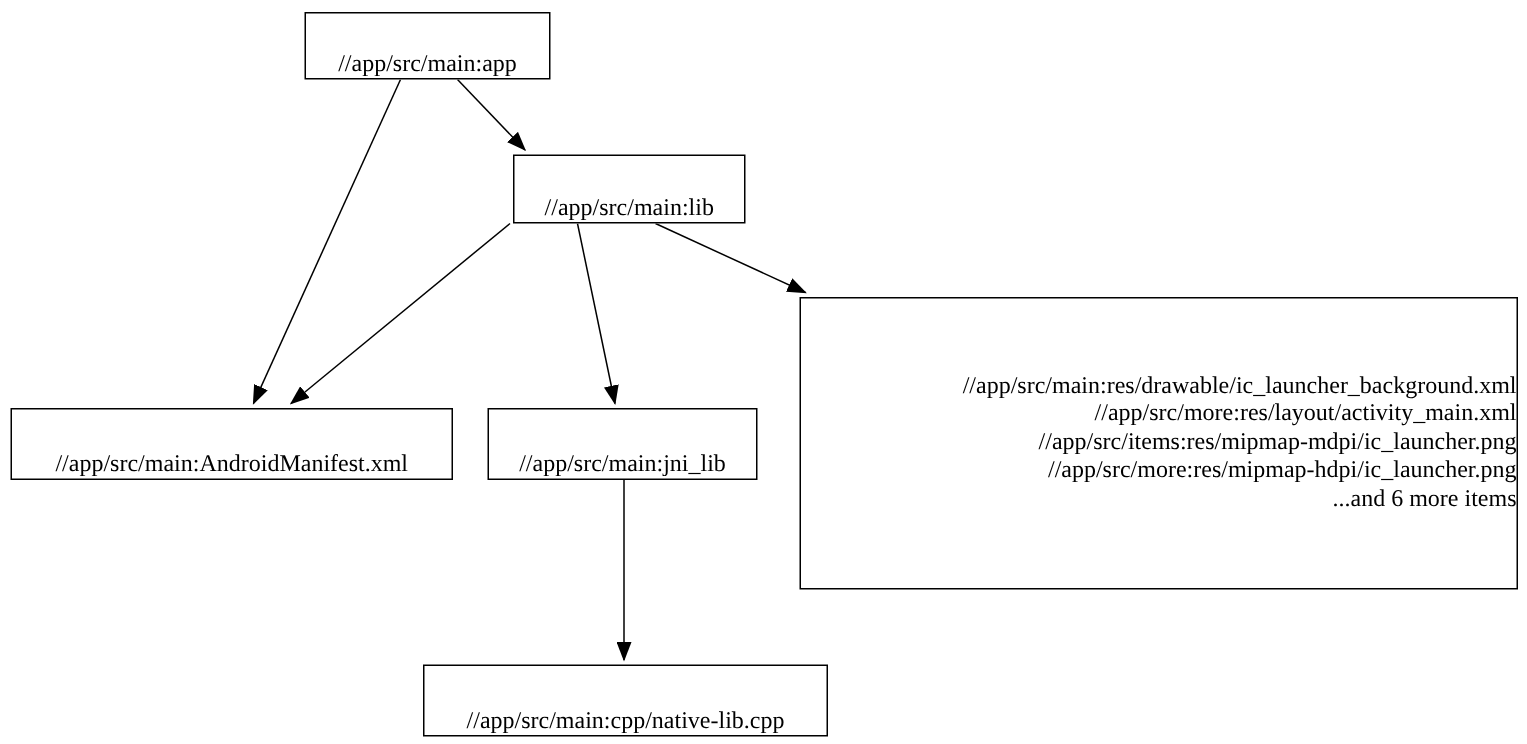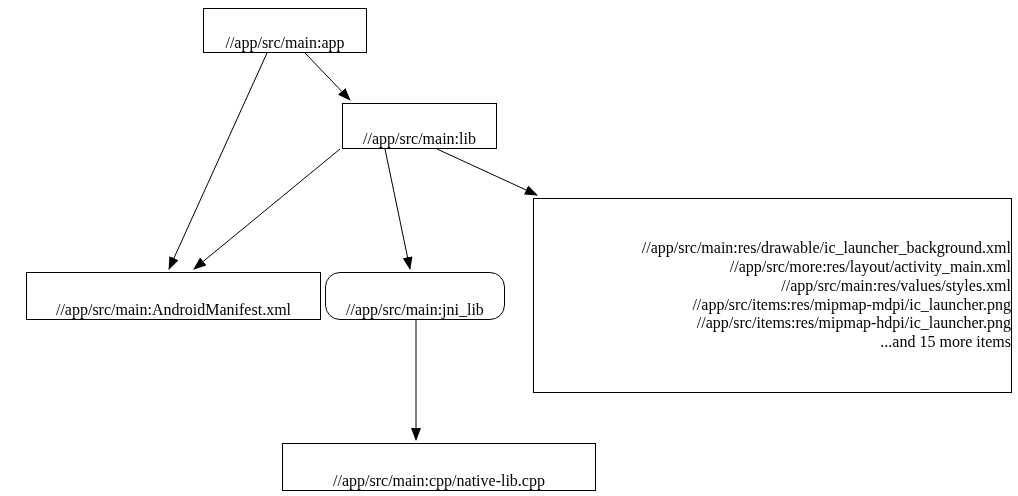--- a/index.html
+++ b/index.html
@@ -31,23 +31,23 @@
     display: flex;
     align-items: flex-end;
     justify-content: center;
     text-align: center;
     font-size: 16px;
     line-height: 1.15;
     white-space: nowrap;
   }
   .node-app        { left: 203px; top: 8px;   width: 164px; height: 45px; }
   .node-lib        { left: 302px; top: 103px; width: 155px; height: 46px; margin-left: 40px; }
-  .node-manifest   { left: 7px;   top: 272px; width: 295px; height: 48px; margin-left: 19px; }
-  .node-jni-lib    { left: 325px; top: 272px; width: 180px; height: 48px; border-radius: 15px; }
-  .node-native     { left: 282px; top: 443px; width: 314px; height: 48px; }
+  .node-manifest   { left: 7px;   top: 272px; width: 295px; height: 48px; }
+  .node-jni-lib    { left: 325px; top: 272px; width: 180px; height: 48px; }
+  .node-native     { left: 282px; top: 443px; width: 270px; height: 48px; }
   .node-res {
     left: 533px; top: 198px; width: 479px; height: 195px;
     flex-direction: column;
     justify-content: center;
     padding-left: 39px;
   }
   .node-res .res-line {
     line-height: 18.8px;
     font-size: 16px;
   }
@@ -83,23 +83,22 @@
     <span>//app/src/main:AndroidManifest.xml</span>
   </div>
 
   <div class="node node-jni-lib">
     <span>//app/src/main:jni_lib</span>
   </div>
 
   <div class="node node-res">
     <div class="res-line">//app/src/main:res/drawable/ic_launcher_background.xml</div>
     <div class="res-line">//app/src/more:res/layout/activity_main.xml</div>
-    <div class="res-line">//app/src/main:res/values/styles.xml</div>
     <div class="res-line">//app/src/items:res/mipmap-mdpi/ic_launcher.png</div>
-    <div class="res-line">//app/src/items:res/mipmap-hdpi/ic_launcher.png</div>
-    <div class="res-line">...and 15 more items</div>
+    <div class="res-line">//app/src/more:res/mipmap-hdpi/ic_launcher.png</div>
+    <div class="res-line">...and 6 more items</div>
   </div>
 
   <div class="node node-native">
     <span>//app/src/main:cpp/native-lib.cpp</span>
   </div>
 
 </div>
 
 </body></html>

